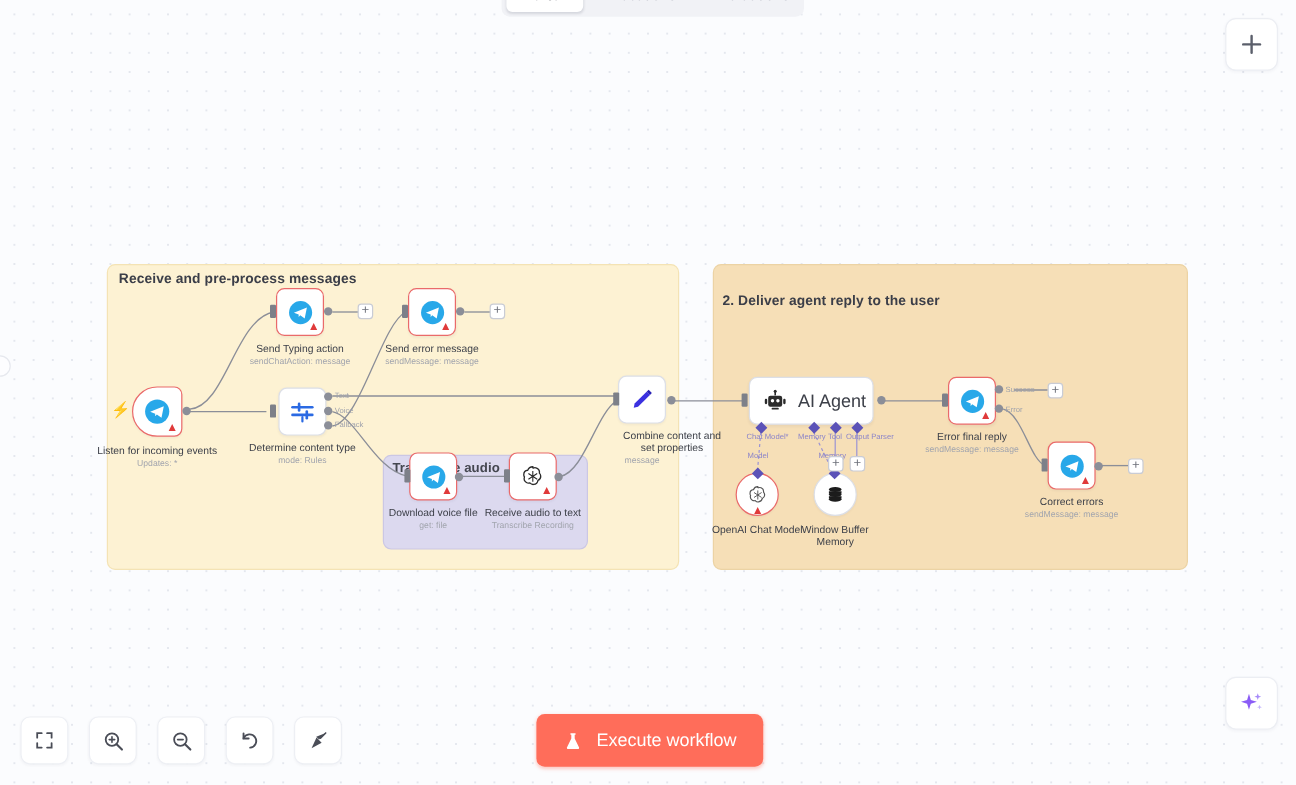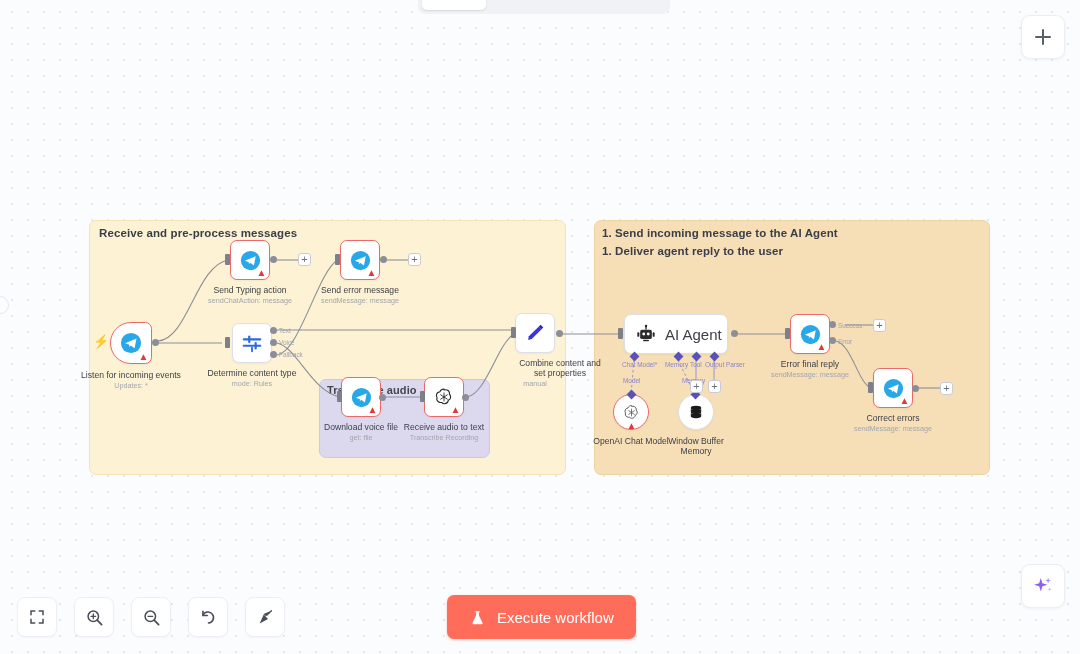--- a/index.html
+++ b/index.html
@@ -271,22 +271,21 @@
 <div id="tabbar">
   <div class="tab active">Editor</div>
   <div class="tab">Executions</div>
   <div class="tab">Evaluations</div>
 </div>
 
 <div class="sticky" id="sticky-left">
   <div class="sticky-title">Receive and pre-process messages</div>
 </div>
 <div class="sticky" id="sticky-right">
-  <div class="sticky-title l1">1. Send incoming message to the AI Agent</div>
-  <div class="sticky-title l2">1. Deliver agent reply to the user</div>
+  <div class="sticky-title l2">2. Deliver agent reply to the user</div>
 </div>
 <div class="sticky" id="sticky-audio">
   <div class="sticky-title">Transcribe audio</div>
 </div>
 
 <svg id="edges" width="1080" height="654">
   <g fill="none" stroke="#8b8e98" stroke-width="1.1">
 
     <path d="M158 343 L222 343"></path>
 
@@ -426,21 +425,21 @@
 
 <div class="inarrow" style="left:511px; top:327px;"></div>
 <div class="node" style="left:515px; top:313px;">
   <div class="nbox sq">
     <svg width="22" height="22" viewBox="0 0 24 24">
       <path d="M4.5 19.5 L5.3 15.6 L16.2 4.8 L19.2 7.8 L8.4 18.6 Z" fill="#3b31e0"></path>
       <path d="M16.2 4.8 L18 3 L21 6 L19.2 7.8 Z" fill="#2a22b5"></path>
     </svg>
   </div>
   <div class="nlabel wrap" style="top:45px;margin-left:25px;">Combine content and set properties</div>
-  <div class="nsub" style="top:66px;">manual</div>
+  <div class="nsub" style="top:66px;">message</div>
 </div>
 <div class="dot" style="left:556px; top:330px;"></div>
 
 <div class="inarrow" style="left:618px; top:328px;"></div>
 <div class="node" style="left:624px; top:314px;">
   <div class="nbox wide">
     <svg width="20" height="20" viewBox="0 0 24 24">
       <rect x="5" y="7" width="14" height="11" rx="2.2" fill="#2b2b2b"></rect>
       <circle cx="9.3" cy="12" r="1.7" fill="#fff"></circle>
       <circle cx="14.7" cy="12" r="1.7" fill="#fff"></circle>

